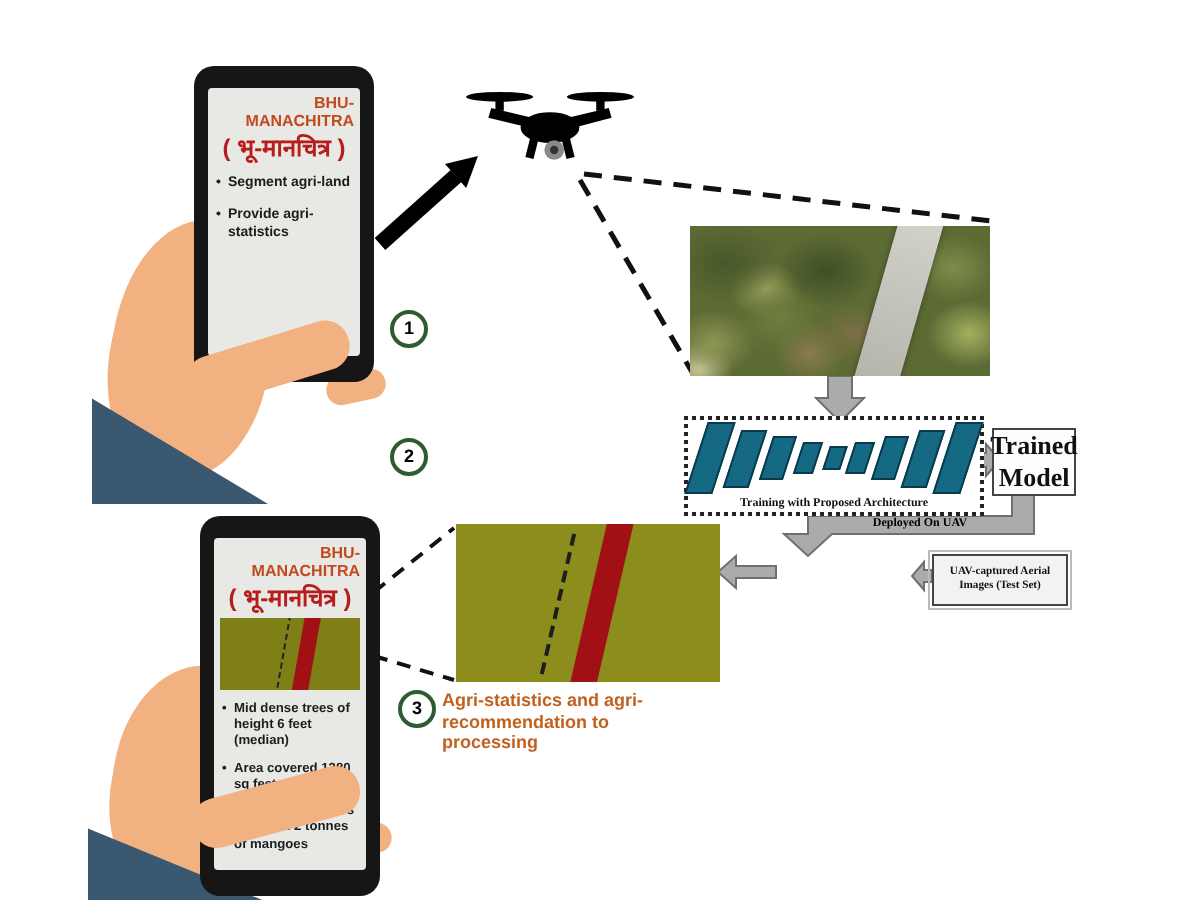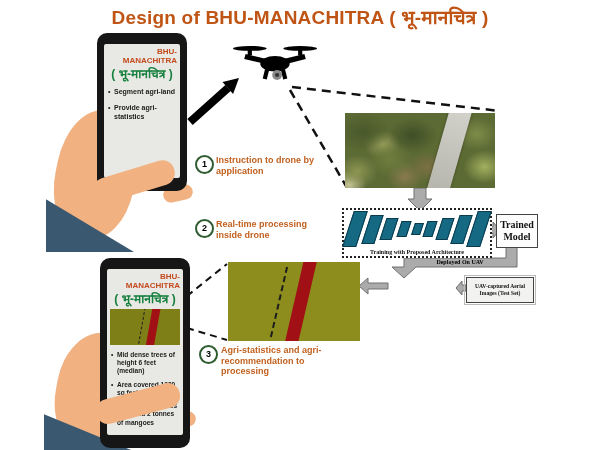--- a/index.html
+++ b/index.html
@@ -19,21 +19,21 @@
   .palm2{left:56px;top:333px;width:86px;height:120px;border-radius:46% 54% 42% 46%;transform:rotate(10deg);}
   .sleeve{position:absolute;background:#3b5871;z-index:4;}
   .sleeve1{left:46px;top:190px;width:88px;height:62px;clip-path:polygon(0 15%,100% 100%,0 100%);}
   .sleeve2{left:44px;top:410px;width:92px;height:42px;clip-path:polygon(0 10%,100% 100%,0 100%);}
   .phone{position:absolute;background:#161616;border-radius:10px;z-index:5;}
   .phone1{left:97px;top:33px;width:90px;height:158px;}
   .phone2{left:100px;top:258px;width:90px;height:190px;}
   .screen{position:absolute;left:7px;top:11px;right:7px;bottom:13px;background:#e8e8e4;
           border-radius:2px;padding:2px 3px;overflow:hidden;}
   .app-name{font-size:8px;font-weight:bold;color:#c34a1e;text-align:right;margin-top:1px;}
-  .app-hindi{font-size:12px;font-weight:bold;color:#15803d;text-align:center;margin:0 0 2px;}
+  .app-hindi{font-size:12px;font-weight:bold;color:#b91c1c;text-align:center;margin:0 0 2px;}
   .phone-list{list-style:none;margin:6px 0 0;padding:0 0 0 1px;}
   .phone-list li{position:relative;font-size:7px;font-weight:bold;color:#1c1c1c;
                  line-height:1.25;padding-left:6px;margin-bottom:7px;}
   .phone2 .phone-list li{font-size:6.6px;margin-bottom:5px;}
   .phone-list li::before{content:"•";position:absolute;left:0;top:0;}
   .thumb{position:absolute;background:#f1b181;border-radius:12px;z-index:6;}
   .thumb1{left:92px;top:169px;width:84px;height:25px;transform:rotate(-17deg);}
   .thumb2{left:95px;top:391px;width:86px;height:25px;transform:rotate(-15deg);}
   .fingertip{position:absolute;background:#f1b181;border-radius:8px;z-index:4;}
   .tip1{left:163px;top:186px;width:30px;height:15px;transform:rotate(-12deg);}
@@ -70,21 +70,21 @@
   .slabs{position:absolute;left:4px;right:4px;top:2px;bottom:10px;display:flex;
          align-items:center;justify-content:center;gap:4px;}
   .slab{display:block;background:#156983;border:1px solid #0a3a4c;transform:skewX(-18deg);}
   .train-label{position:absolute;left:0;right:0;bottom:1px;text-align:center;
                font-family:"Liberation Serif",serif;font-size:6px;font-weight:bold;color:#111;}
 
   
   .pbox{position:absolute;background:#fdfdfd;border:1px solid #444;z-index:2;
         display:flex;align-items:center;justify-content:center;text-align:center;
         font-family:"Liberation Serif",serif;font-weight:bold;color:#111;}
-  .trained{left:496px;top:214px;width:40px;height:32px;font-size:10px;line-height:1.25;}
+  .trained{left:496px;top:214px;width:40px;height:32px;font-size:13px;line-height:1.25;}
   .auto{left:388px;top:272px;width:68px;height:34px;border-radius:8px;font-size:8.5px;line-height:1.3;}
   .test{left:466px;top:277px;width:66px;height:24px;font-size:5.6px;line-height:1.3;
         background:#f2f2f0;outline:1px solid #bbb;outline-offset:1px;}
   .deployed-label{position:absolute;left:408px;top:258px;width:104px;text-align:center;
         font-family:"Liberation Serif",serif;font-size:6px;font-weight:bold;color:#000;
         line-height:9px;z-index:2;}
 
   
   .seg{position:absolute;left:228px;top:262px;width:132px;height:79px;background:#8d8d1d;
        z-index:2;overflow:hidden;}
@@ -98,21 +98,20 @@
   .step-text{position:absolute;color:#c2611f;font-weight:bold;font-size:9px;line-height:1.18;z-index:2;}
   .b1{left:195px;top:155px;} .t1{left:216px;top:155px;width:100px;}
   .b2{left:195px;top:219px;} .t2{left:216px;top:219px;width:108px;}
   .b3{left:199px;top:345px;} .t3{left:221px;top:345px;width:114px;}
 </style>
 </head>
 <body>
 
 <div class="stage">
 
-  <div class="title">Design of BHU-MANACHITRA ( भू-मानचित्र )</div>
 
   <svg class="overlay" width="600" height="450" viewBox="0 0 600 450">
     <g>
       <line x1="190" y1="122" x2="228" y2="88" stroke="#000" stroke-width="8"></line>
       <polygon points="239,78 233.1,94 222.5,82" fill="#000"></polygon>
     </g>
     <g>
       <line x1="292" y1="87" x2="500" y2="111" stroke="#111" stroke-width="2.5" stroke-dasharray="9 6"></line>
       <line x1="290" y1="90" x2="346" y2="186" stroke="#111" stroke-width="2.5" stroke-dasharray="9 6"></line>
     </g>
@@ -213,19 +212,17 @@
         <li>Mid dense trees of height 6 feet (median)</li>
         <li>Area covered 1380 sq feet</li>
         <li>These mango trees can yield 2 tonnes of mangoes</li>
       </ul>
     </div>
   </div>
   <div class="fingertip tip2"></div>
   <div class="thumb thumb2"></div>
 
   <div class="badge b1">1</div>
-  <div class="step-text t1">Instruction to drone by application</div>
   <div class="badge b2">2</div>
-  <div class="step-text t2">Real-time processing inside drone</div>
   <div class="badge b3">3</div>
   <div class="step-text t3">Agri-statistics and agri-recommendation to processing</div>
 
 </div>
 
 </body></html>

